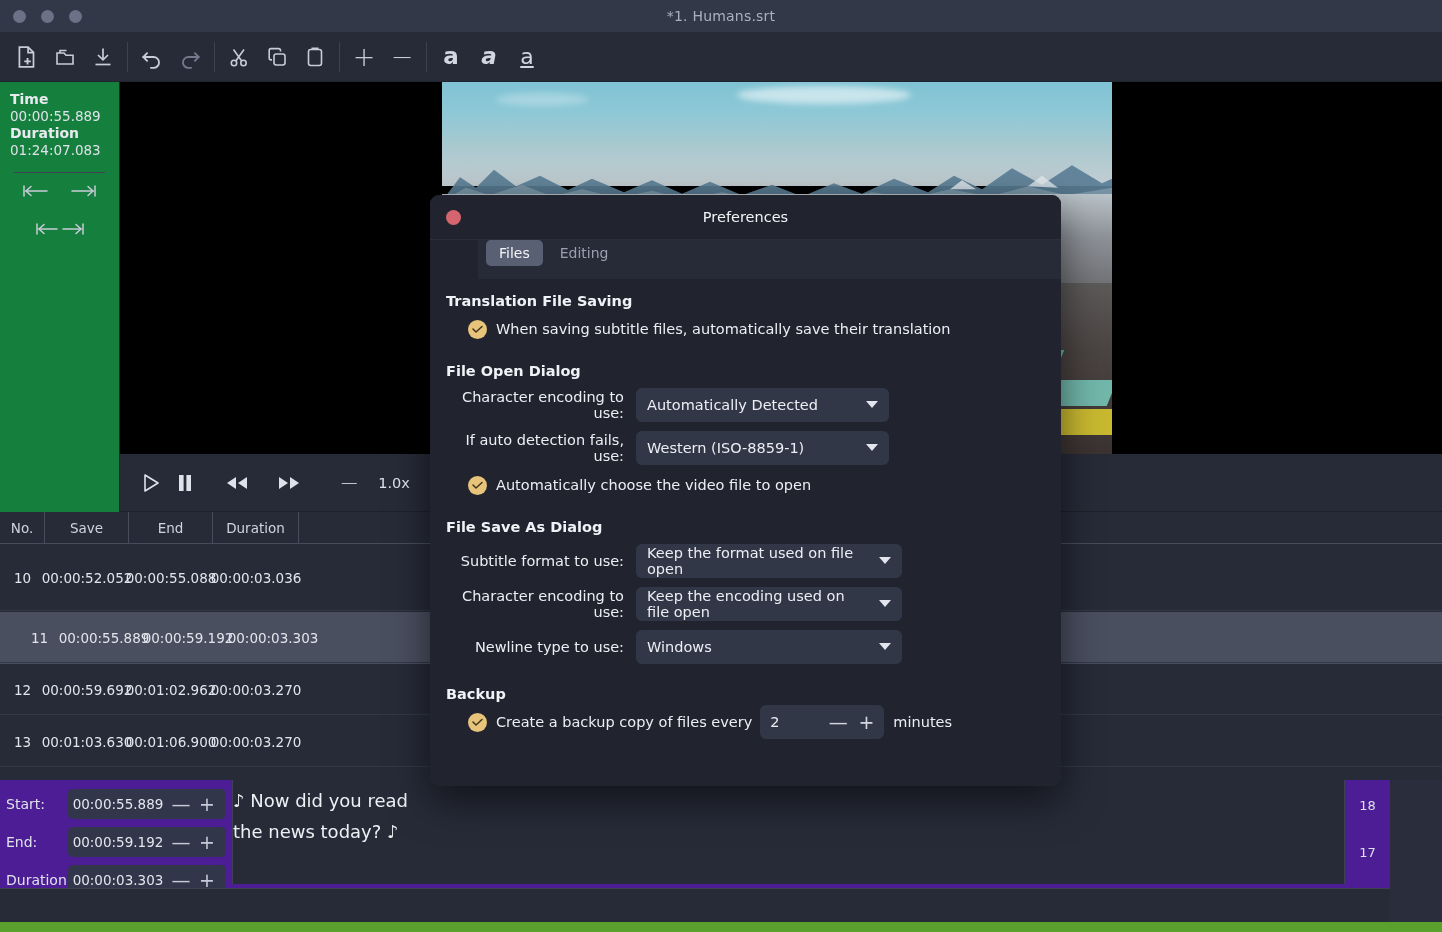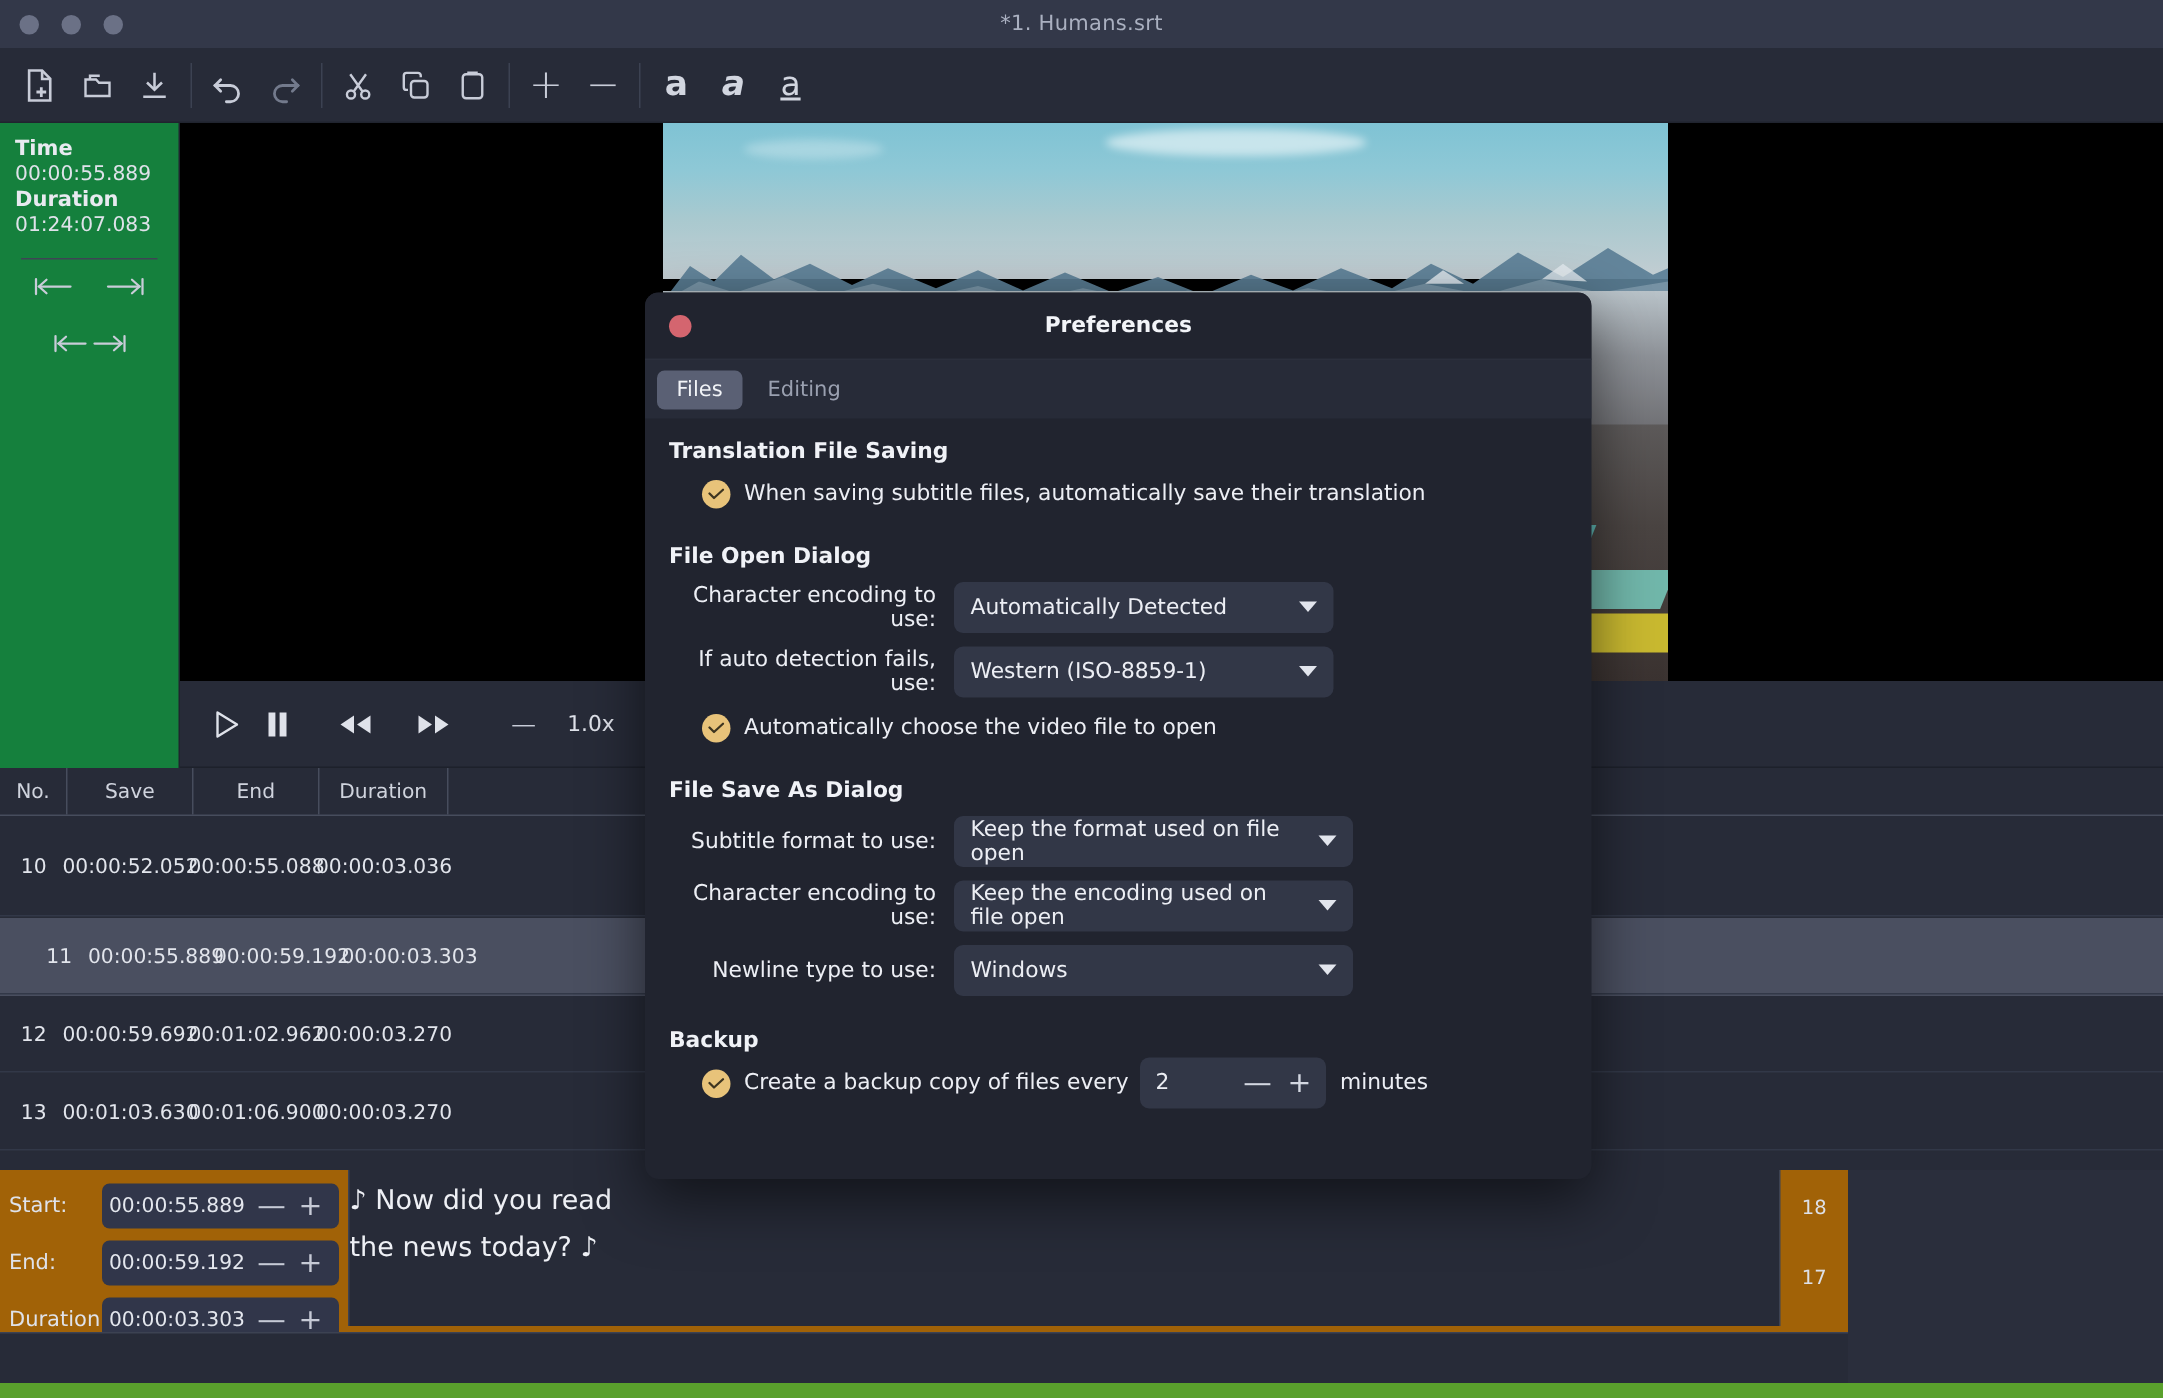--- a/index.html
+++ b/index.html
@@ -116,22 +116,22 @@
   .td { font-size: 13.5px; color: #e2e5ec; display:flex; align-items:center; }
   .td.c0 { width:45px; justify-content:center; }
   .td.c1 { width:84px; justify-content:center; }
   .td.c2 { width:84px; justify-content:center; }
   .td.c3 { width:86px; justify-content:center; }
   .td.c4 { flex:1; flex-direction:column; align-items:center; justify-content:center;
            padding: 5px 0; line-height: 1.45; text-align:center; }
 
   
   .bottom {
-    position:absolute; left:0; top:780px; width:1232px; height:152px;
-    background:#a16207;
+    position:absolute; left:0; top:780px; width:1390px; height:152px;
+    background:#4c1d95;
   }
   .fields { position:absolute; left:0; top:0; width:232px; padding: 5px 0 0 6px; }
   .frow { display:flex; align-items:center; height:38px; }
   .flabel { font-size:14px; color:#dfe2ea; width:62px; }
   .fbox {
     display:flex; align-items:center; background:#31364a; border-radius:5px;
     height:30px; width:158px; padding: 0 4px 0 0;
   }
   .fval { font-size:13.5px; color:#e4e7ee; width:100px; text-align:center; }
   .fstep { width:26px; text-align:center; font-size:19px; color:#c6cad6; cursor:pointer; line-height:1;}
@@ -163,23 +163,23 @@
   }
   .dlg-title {
     height:45px; background:#21242f; display:flex; align-items:center;
     position:relative; border-bottom:1px solid #2b2f3c;
   }
   .dlg-close {
     width:15px; height:15px; border-radius:50%; background:#d4656f; margin-left:16px; cursor:pointer;
   }
   .dlg-title-txt {
     position:absolute; left:0; right:0; text-align:center; font-size:14.5px;
-    color:#f2f4f8; font-weight:700;
-  }
-  .dlg-tabs { height:39px; background:#272b38; display:flex; align-items:center; padding-left:8px; gap:4px;}
+    color:#f2f4f8; font-weight:400;
+  }
+  .dlg-tabs { height:39px; background:#272b38; display:flex; align-items:flex-start; padding-left:8px; gap:4px;margin-left:48px;}
   .tab {
     font-size:14px; color:#9aa0b0; padding:5px 13px; border-radius:5px; cursor:pointer;
   }
   .tab.active { background:#5a6074; color:#f2f4f8; }
   .dlg-body { padding: 14px 0 0 0; height: calc(100% - 84px); overflow:hidden; }
   .sect-head { font-size:14.5px; color:#f0f2f7; font-weight:700; margin: 0 0 4px 16px; }
   .sect-head.sp { margin-top: 18px; }
   .chkrow { display:flex; align-items:center; margin-left:38px; height: 32px; }
   .chk {
     width:19px; height:19px; border-radius:50%; background:#e8c37a;

